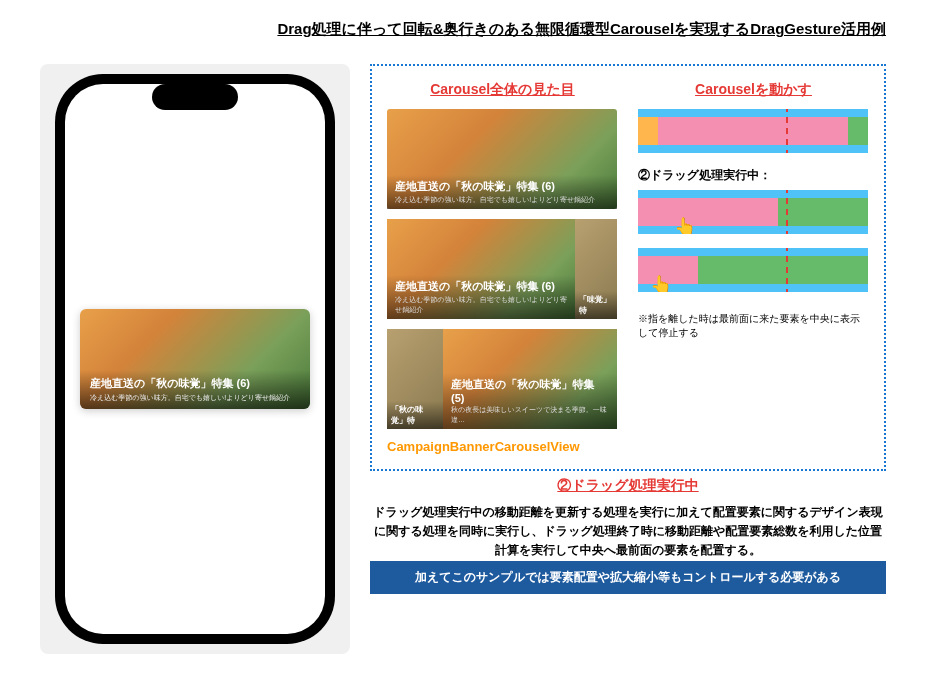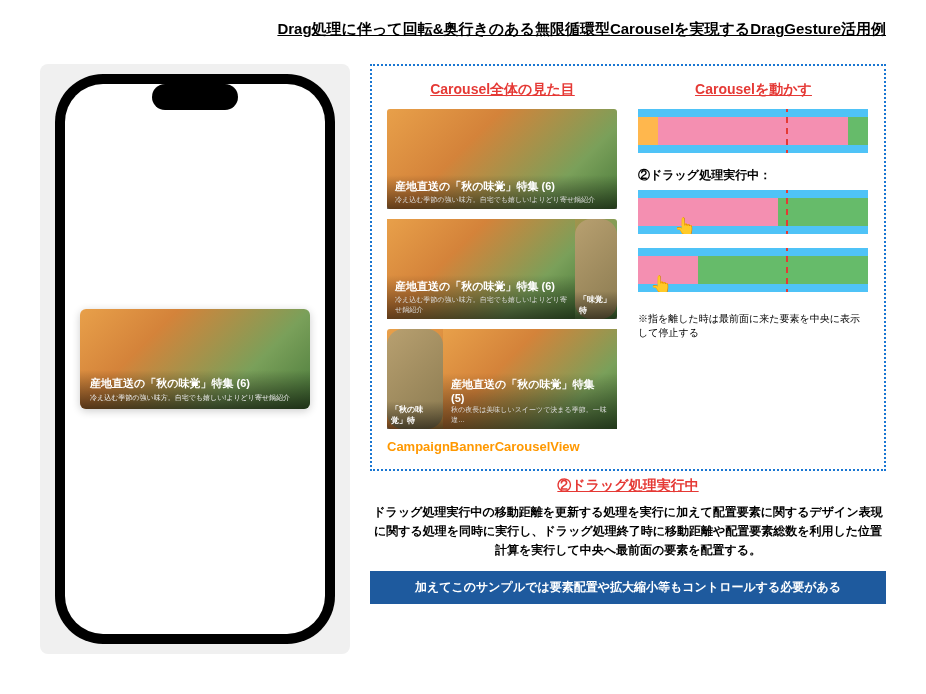--- a/index.html
+++ b/index.html
@@ -13,42 +13,42 @@
 .phone-banner { width: 230px; height: 100px; background: linear-gradient(135deg, #e8a04a 0%, #d4833a 30%, #7aa05a 70%, #4a7a3a 100%); border-radius: 6px; position: relative; box-shadow: 0 2px 8px rgba(0,0,0,0.2); }
 .banner-content { position: absolute; bottom: 0; left: 0; right: 0; padding: 6px 10px; background: linear-gradient(to top, rgba(0,0,0,0.6), transparent); border-radius: 0 0 6px 6px; }
 .banner-title { color: #fff; font-size: 11px; font-weight: bold; }
 .banner-sub { color: #eee; font-size: 7px; margin-top: 2px; }
 .right-col { flex: 1; display: flex; flex-direction: column; gap: 6px; }
 .dotted-box { border: 2px dotted #1976d2; padding: 15px; display: flex; gap: 20px; }
 .carousel-appearance { flex: 1; }
 .section-heading { color: #e53935; font-weight: bold; font-size: 14px; text-decoration: underline; margin-bottom: 10px; text-align: center; }
 .appearance-img { width: 230px; height: 100px; background: linear-gradient(135deg, #e8a04a 0%, #d4833a 35%, #7aa05a 75%, #4a7a3a 100%); position: relative; margin-bottom: 10px; border-radius: 3px; }
 .appearance-img-3 { display: flex; }
-.appearance-side { flex: 0 0 56px; background: linear-gradient(135deg, #b8a070, #8a7a50); position: relative; border-radius: 16px; }
+.appearance-side { flex: 0 0 56px; background: linear-gradient(135deg, #b8a070, #8a7a50); position: relative; }
 .appearance-center { flex: 1; background: linear-gradient(135deg, #e8a04a 0%, #d4833a 35%, #7aa05a 75%, #4a7a3a 100%); position: relative; }
 .appearance-text { position: absolute; bottom: 0; left: 0; right: 0; padding: 4px 8px; background: linear-gradient(to top, rgba(0,0,0,0.55), transparent); }
 .appearance-title { color: #fff; font-size: 11px; font-weight: bold; }
 .appearance-sub { color: #ddd; font-size: 7px; margin-top: 1px; }
 .appearance-side .appearance-text { padding: 3px 4px; }
 .appearance-side .appearance-title { font-size: 8px; }
 .component-name { color: #ff9800; font-weight: bold; font-size: 13px; }
 .carousel-states { flex: 1; }
 .state-label { font-size: 12px; font-weight: bold; margin-bottom: 6px; }
 .state-diagram { position: relative; width: 230px; height: 44px; background: #4fc3f7; margin-bottom: 14px; overflow: hidden; }
 .state-bar { position: absolute; top: 8px; height: 28px; }
 .bar-orange { background: #ffb74d; }
 .bar-pink { background: #f48fb1; }
 .bar-green { background: #66bb6a; }
 .red-dashed { position: absolute; top: -3px; bottom: -3px; width: 0; border-left: 2px dashed #e53935; left: 148px; }
 .pointer { position: absolute; font-size: 18px; color: #ffb74d; bottom: -4px; }
 .footnote { font-size: 10px; margin-top: 20px; }
 .impl-section { text-align: center; }
 .impl-heading { color: #e53935; font-weight: bold; font-size: 14px; text-decoration: underline; margin-bottom: 8px; }
 .impl-body { font-size: 12px; font-weight: bold; line-height: 1.6; }
-.note-box { background: #1e5a9e; color: #fff; font-size: 12px; font-weight: bold; padding: 8px 12px; margin-top: 10px; text-align: center; }
+.note-box { background: #1e5a9e; color: #fff; font-size: 12px; font-weight: bold; padding: 8px 12px; text-align: center; }
 </style>
 </head>
 <body>
 
 <h1 class="page-title">Drag処理に伴って回転&amp;奥行きのある無限循環型Carouselを実現するDragGesture活用例</h1>
 
 <div class="main-layout">
 
   <div class="phone-col">
     <div class="phone">

